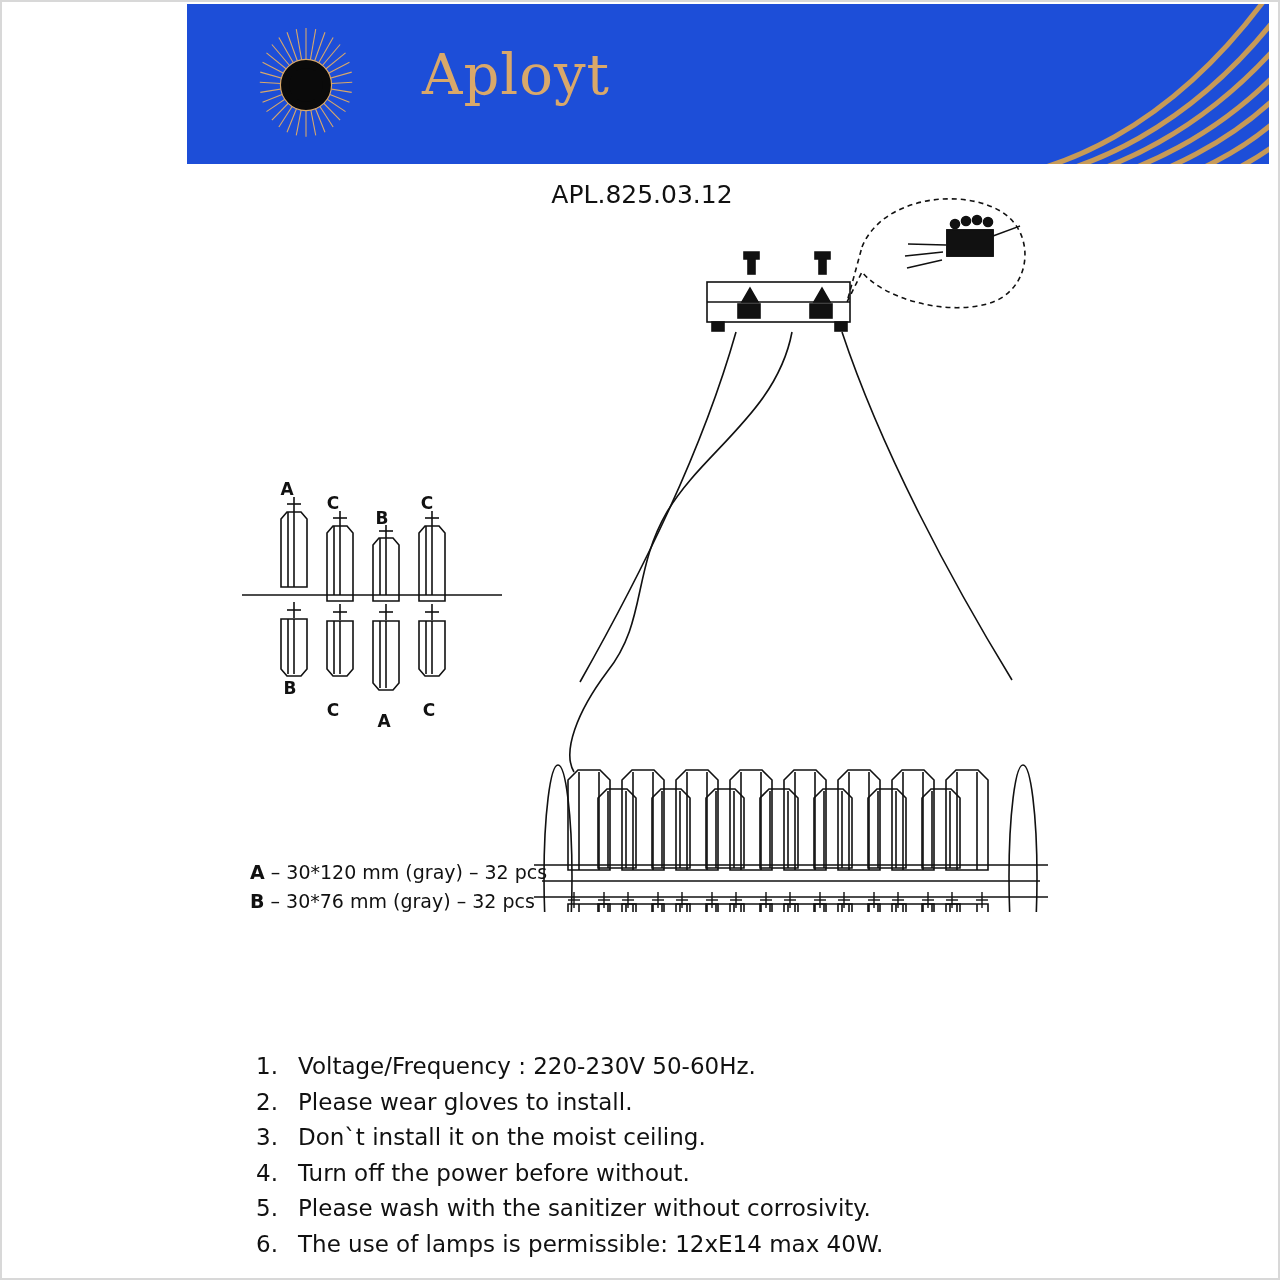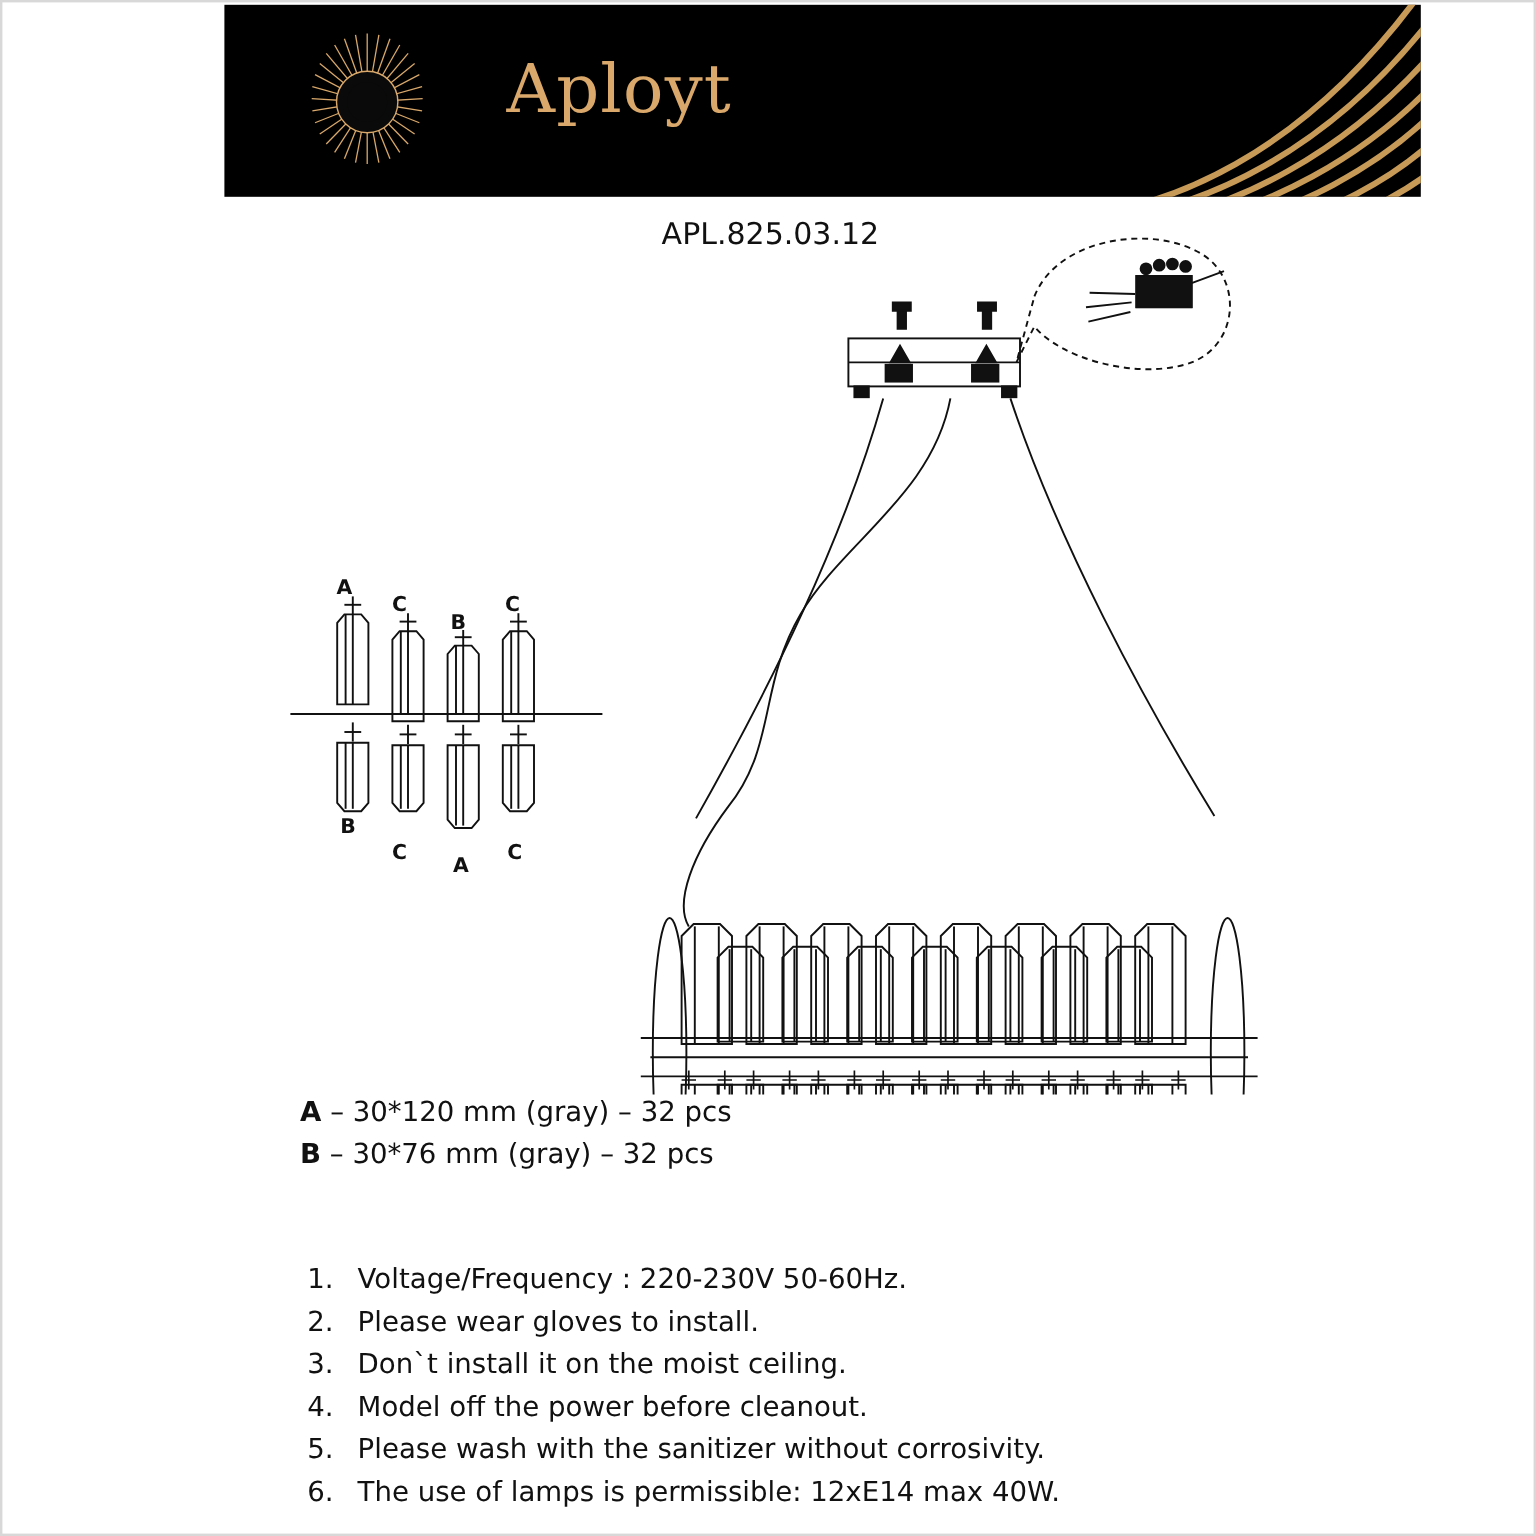--- a/index.html
+++ b/index.html
@@ -15,22 +15,22 @@
     position:absolute;
     left:0;top:0;width:1280px;height:1280px;
     box-sizing:border-box;
     border:2px solid #d8d8d8;
   }
 
   
   .banner{
     position:absolute;
     left:185px;top:2px;
-    width:997px;height:160px;
-    background:#000000;
+    width:1082px;height:160px;
+    background:#1d4ed8;
     overflow:hidden;
   }
   .brand-name{
     position:absolute;
     left:235px;top:38px;
     font-family:"DejaVu Serif", serif;
     font-size:56px;
     letter-spacing:1px;
     color:#d9a86a;
   }
@@ -59,23 +59,23 @@
   
   .diagram{
     position:absolute;
     left:0;top:150px;
     width:1280px;height:760px;
   }
 
   
   .parts{
     position:absolute;
-    left:248px;top:908px;
+    left:248px;top:856px;
     width:800px;
-    font-size:23px;
+    font-size:19px;
     line-height:1.52;
   }
   .parts .pk{font-weight:bold;}
 
   
   .notes{
     position:absolute;
     left:248px;top:1048px;
     width:840px;
     font-size:23px;
@@ -517,21 +517,21 @@
     <div class="note-row">
       <div class="note-num">2.</div>
       <div class="note-txt">Please wear gloves to install.</div>
     </div>
     <div class="note-row">
       <div class="note-num">3.</div>
       <div class="note-txt">Don`t install it on the moist ceiling.</div>
     </div>
     <div class="note-row">
       <div class="note-num">4.</div>
-      <div class="note-txt">Model off the power before cleanout.</div>
+      <div class="note-txt">Turn off the power before without.</div>
     </div>
     <div class="note-row">
       <div class="note-num">5.</div>
       <div class="note-txt">Please wash with the sanitizer without corrosivity.</div>
     </div>
     <div class="note-row">
       <div class="note-num">6.</div>
       <div class="note-txt">The use of lamps is permissible: 12xE14 max 40W.</div>
     </div>
   </div>

